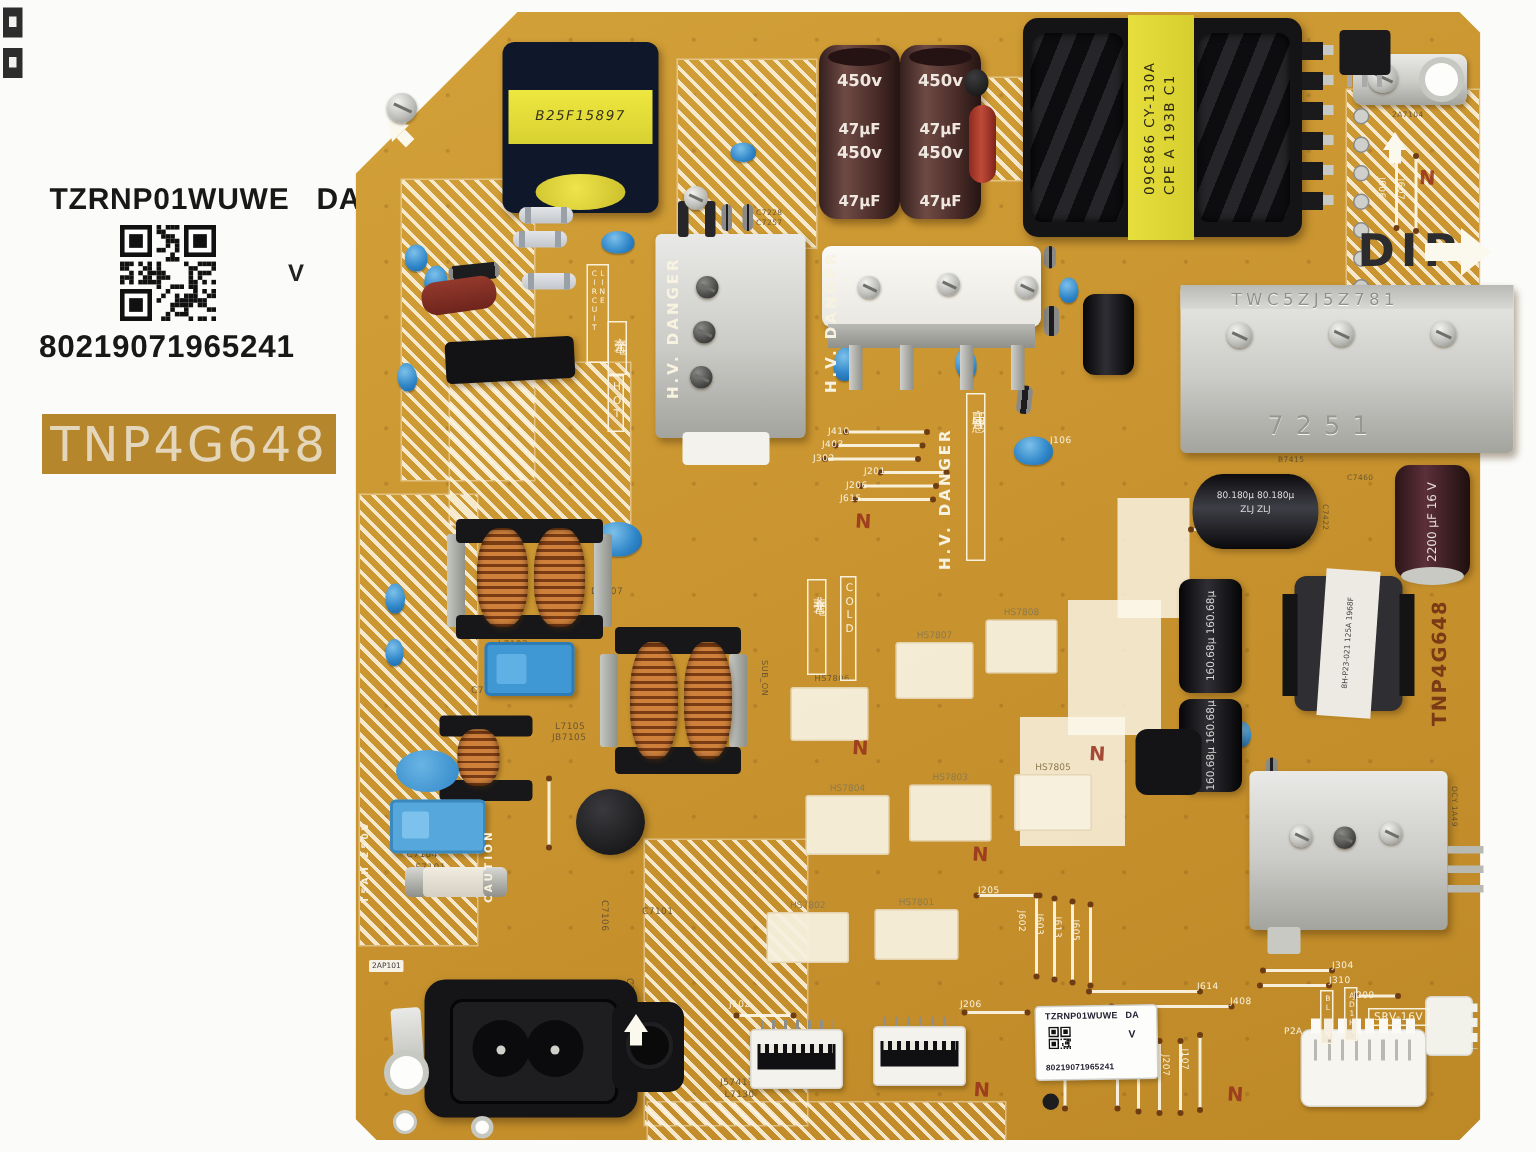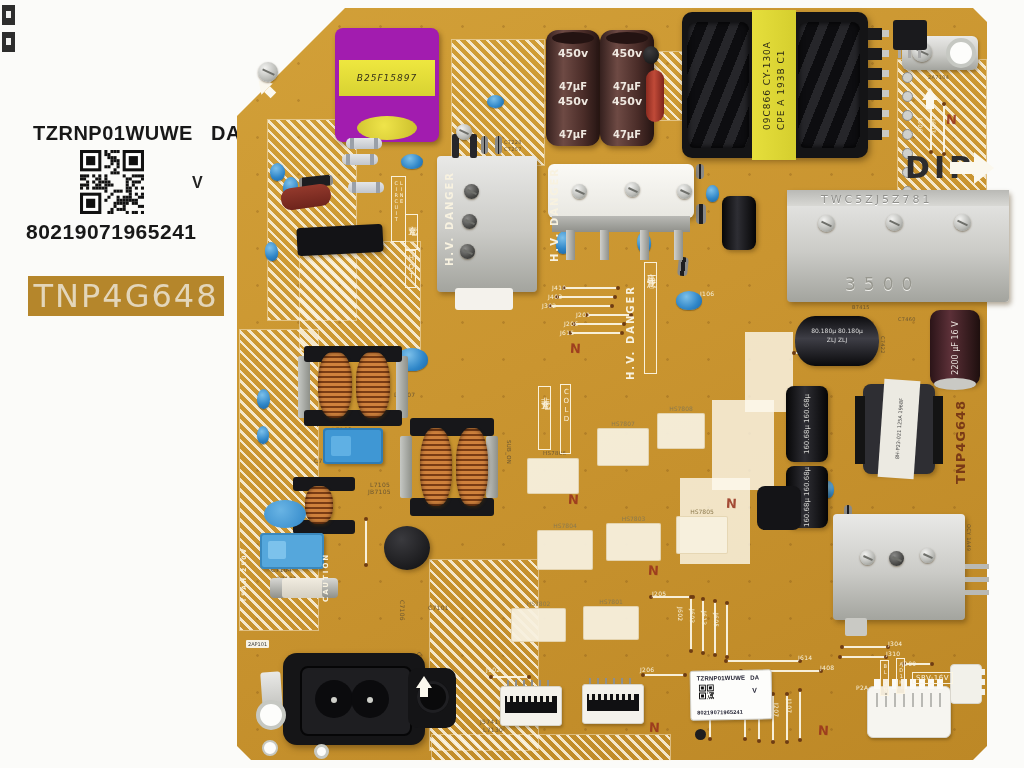--- a/index.html
+++ b/index.html
@@ -50,21 +50,21 @@
   .jl.v{width:1.5px;}
   .jl.v::before{left:-1.2px;top:-3px;}
   .jl.v::after{left:-1.2px;top:auto;bottom:-3px;right:auto;}
   
   .vbox{position:absolute;writing-mode:vertical-rl;text-orientation:upright;border:1.5px solid rgba(252,246,228,.95);
     color:rgba(252,246,228,.97);font-size:9px;line-height:1.05;padding:3px 1px;letter-spacing:2px;background:rgba(210,160,60,.12);}
   .vtext{position:absolute;writing-mode:vertical-rl;transform:rotate(180deg);color:#f8f2e0;font-weight:bold;letter-spacing:2px;font-size:10px;white-space:nowrap;}
   .wbox{position:absolute;background:#f6f2e6;color:#3a3a38;font-size:5px;padding:1px 2px;border-radius:1px;}
   .srv{position:absolute;border:1.5px solid rgba(252,246,228,.95);color:rgba(252,246,228,.97);font-size:7px;padding:1px 3px;letter-spacing:.5px;}
   
-  #tf1{position:absolute;left:335px;top:28px;width:104px;height:114px;background:#a21caf;border-radius:8px;box-shadow:2px 3px 5px rgba(70,45,10,.45);}
+  #tf1{position:absolute;left:335px;top:28px;width:104px;height:114px;background:#0f172a;border-radius:8px;box-shadow:2px 3px 5px rgba(70,45,10,.45);}
   #tf1 .tape{position:absolute;left:4px;top:32px;width:96px;height:36px;background:linear-gradient(180deg,#eee73f,#d8d232);display:flex;align-items:center;justify-content:center;}
   #tf1 .tape span{font-style:italic;font-size:9px;color:#35301a;letter-spacing:1px;}
   #tf1 .bobbin{position:absolute;left:22px;bottom:2px;width:60px;height:24px;border-radius:50%;background:radial-gradient(circle at 45% 40%,#efe44a,#c9bd2a);}
   .cap450{position:absolute;width:54px;height:116px;border-radius:12px;
     background:linear-gradient(90deg,#35201e,#6e4a44 32%,#4a2c28 70%,#241412);box-shadow:2px 3px 5px rgba(70,45,10,.45);}
   .cap450::before{content:"";position:absolute;left:6px;top:2px;right:6px;height:12px;border-radius:50%;background:#241312;}
   .capline{position:absolute;left:0;width:100%;text-align:center;color:#efe8e0;font-weight:bold;line-height:1.15;}
   .capline .v{font-size:11px;display:block;}
   .capline .uf{font-size:10px;display:block;margin-top:20px;}
   #redpill{position:absolute;left:646px;top:70px;width:18px;height:52px;border-radius:9px;background:linear-gradient(90deg,#8c2b20,#c04a38 45%,#7e241c);}
@@ -512,21 +512,21 @@
   </div>
   <div class="arr-up" style="left:922px;top:80px;"></div>
   <div class="arr-up" style="left:252px;top:72px;transform:rotate(-45deg);"></div>
 
   <div id="dip">DIP</div>
   <div class="arr-r" style="left:950px;top:162px;"></div>
 
   <div id="hsR" class="metal">
     <div class="lip"></div>
     <div class="stamp">TWC5ZJ5Z781</div>
-    <div class="hand">3500</div>
+    <div class="hand">7251</div>
   </div>
   <div class="screw" style="left:818px;top:215px;width:17px;height:17px;"></div>
   <div class="screw" style="left:886px;top:214px;width:17px;height:17px;"></div>
   <div class="screw" style="left:954px;top:214px;width:17px;height:17px;"></div>
 
   <div id="hsL" class="metal">
     <div class="tab"></div>
   </div>
   <div class="pin" style="left:452px;top:134px;width:7px;height:24px;"></div>
   <div class="pin" style="left:470px;top:134px;width:7px;height:24px;"></div>

